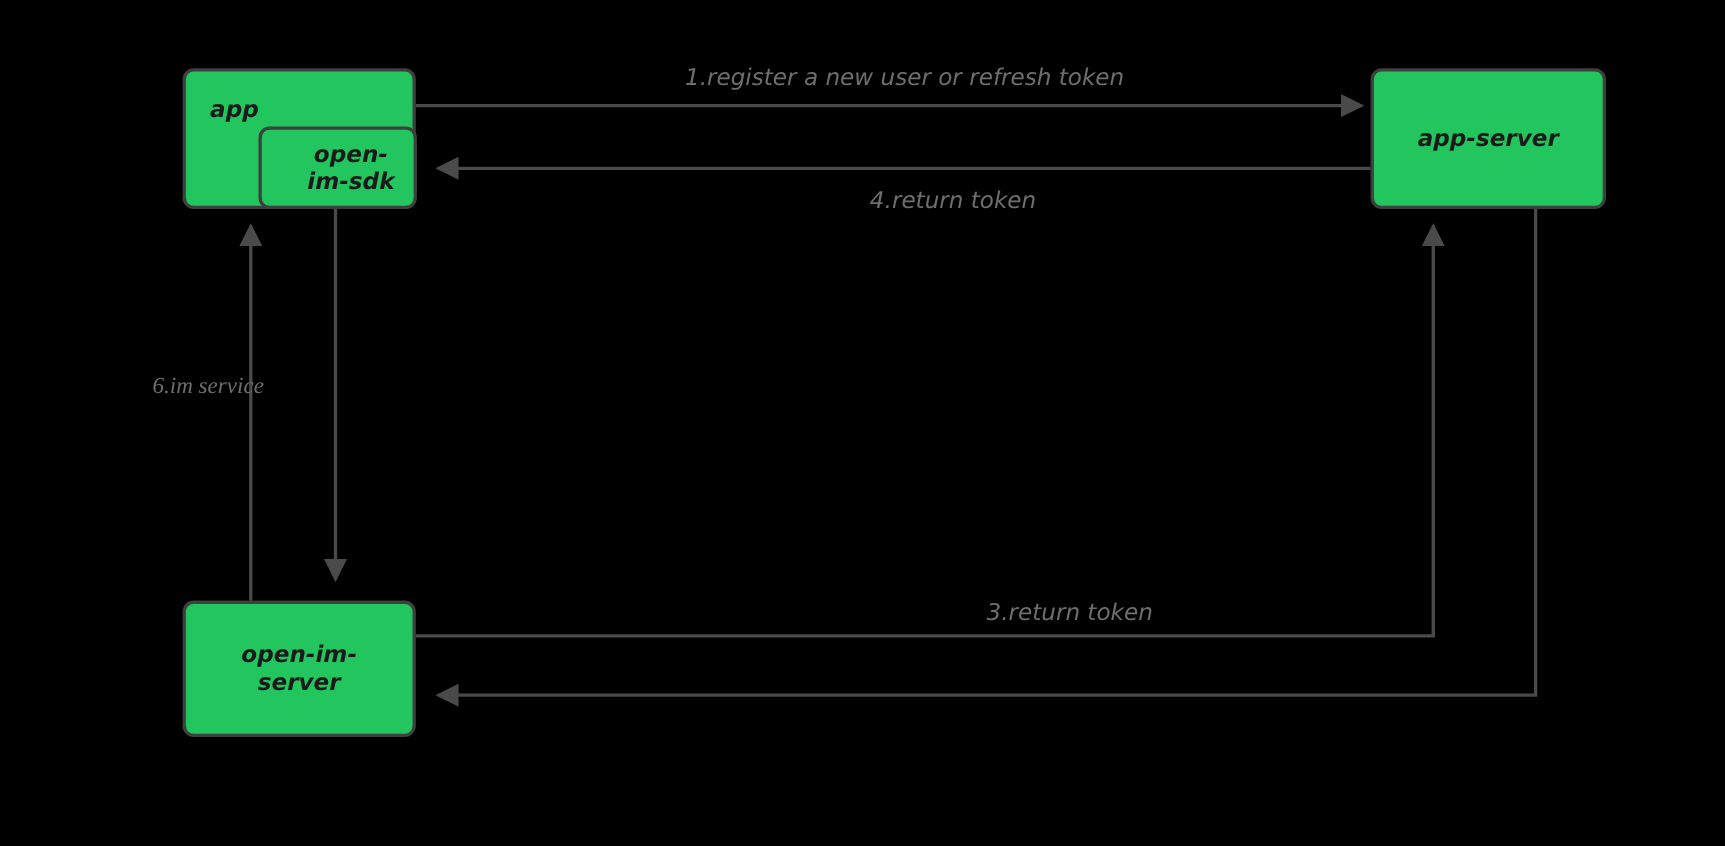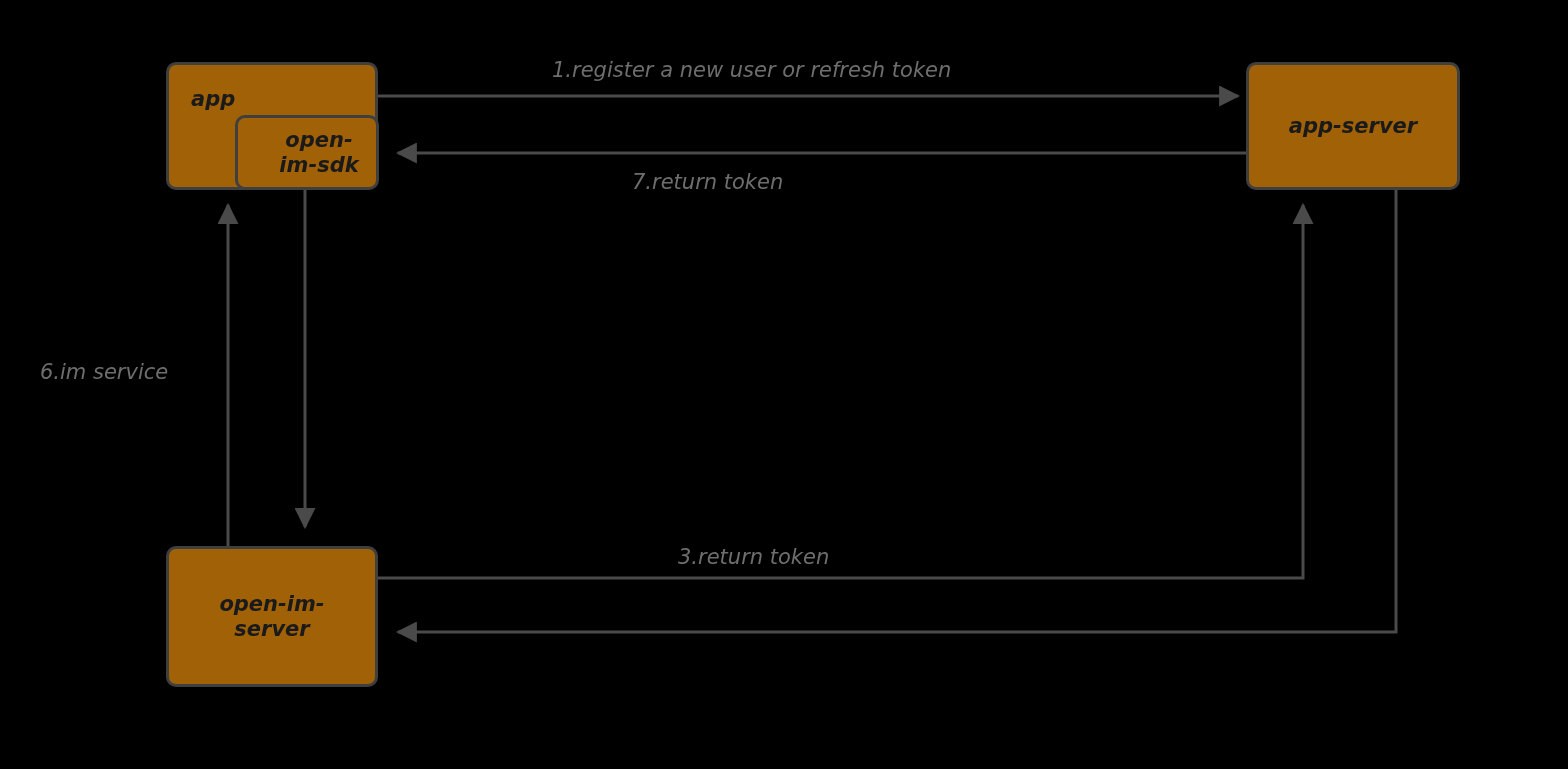--- a/index.html
+++ b/index.html
@@ -17,21 +17,21 @@
   }
   svg.layer {
     position: absolute;
     left: 0;
     top: 0;
     width: 1568px;
     height: 769px;
   }
   .node {
     position: absolute;
-    background: #a16207;
+    background: #22c55e;
     border: 3px solid #3f3f3f;
     border-radius: 10px;
     display: flex;
     align-items: center;
     justify-content: center;
     box-sizing: border-box;
   }
   .node-label {
     font-family: "DejaVu Sans", sans-serif;
     font-style: italic;
@@ -61,35 +61,35 @@
   #node-appserver {
     left: 1246px;
     top: 62px;
     width: 214px;
     height: 128px;
   }
   #node-imserver {
     left: 166px;
     top: 546px;
     width: 212px;
-    height: 141px;
+    height: 124px;
   }
   .edge-label {
     position: absolute;
     font-family: "DejaVu Sans", sans-serif;
     font-style: italic;
     color: #6e6e6e;
     font-size: 21px;
     line-height: 1.42;
     white-space: pre-line;
-    text-align: left;
+    text-align: right;
   }
   #label-1 { left: 552px; top: 56px; width: 470px; }
   #label-4 { left: 632px; top: 168px; width: 310px; }
-  #label-6 { left: 40px; top: 358px; width: 200px; }
+  #label-6 { left: 40px; top: 336px; width: 200px; font-family: Liberation Serif, serif; }
   #label-5 { left: 305px; top: 322px; width: 225px; }
   #label-3 { left: 678px; top: 543px; width: 370px; }
   #label-2 { left: 430px; top: 655px; width: 1100px; }
 </style>
 </head>
 <body>
 
 <div id="canvas">
 
   <svg class="layer" viewBox="0 0 1568 769">
@@ -136,17 +136,17 @@
   <div class="node" id="node-appserver">
     <span class="node-label">app-server</span>
   </div>
 
   <div class="node" id="node-imserver">
     <span class="node-label">open-im-
 server</span>
   </div>
 
   <div class="edge-label" id="label-1">1.register a new user or refresh token</div>
-  <div class="edge-label" id="label-4">7.return token</div>
+  <div class="edge-label" id="label-4">4.return token</div>
   <div class="edge-label" id="label-6">6.im service</div>
   <div class="edge-label" id="label-3">3.return token</div>
 
 </div>
 
 </body></html>

